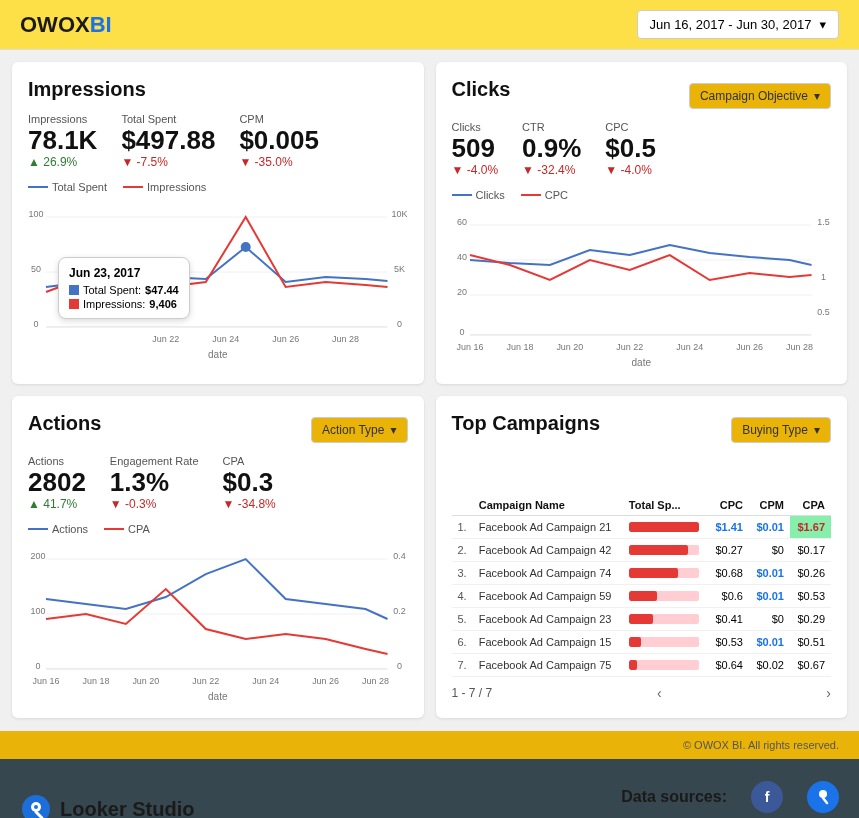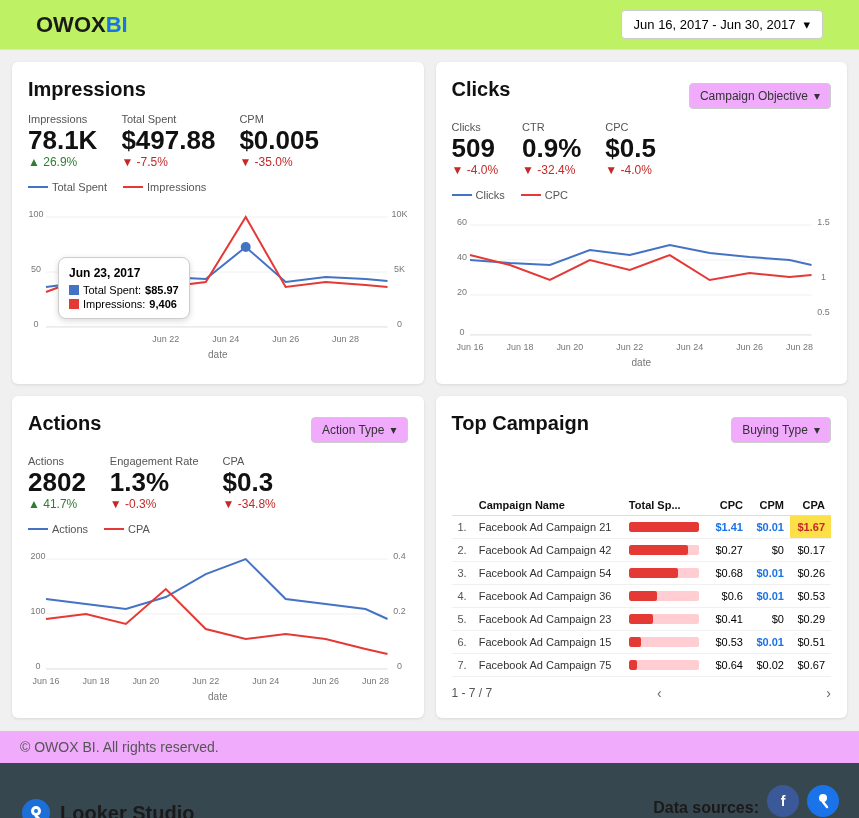--- a/index.html
+++ b/index.html
@@ -1,20 +1,20 @@
 <!DOCTYPE html>
 <html><head>
   <meta charset="utf-8">
   <style>
     * { box-sizing: border-box; margin: 0; padding: 0; }
     body { font-family: 'Arial', sans-serif; background: #f0f0f0; width: 859px; min-height: 818px; }
 
     .header {
-      background: #bef264;
-      padding: 10px 36px;
+      background: #fde047;
+      padding: 10px 20px;
       display: flex;
       align-items: center;
       justify-content: space-between;
       border-bottom: 1px solid #ddd;
     }
 
     .logo {
       display: flex;
       align-items: center;
       font-size: 22px;
@@ -94,21 +94,21 @@
 
     .arrow-up::before { content: '▲ '; }
     .arrow-down::before { content: '▼ '; }
 
     .dropdown-btn {
       border: 1px solid #ccc;
       border-radius: 4px;
       padding: 5px 10px;
       font-size: 12px;
       cursor: pointer;
-      background: #f0abfc;
+      background: #eab308;
       display: flex;
       align-items: center;
       gap: 6px;
       color: #333;
     }
 
     .chart-area {
       position: relative;
       height: 150px;
       margin-top: 4px;
@@ -151,42 +151,43 @@
 
     
     .table-container { overflow: hidden; margin-top: 48px; }
     table { width: 100%; border-collapse: collapse; font-size: 12px; }
     th { text-align: left; padding: 4px 6px; font-weight: bold; border-bottom: 1px solid #ddd; color: #111; font-size: 11px; }
     td { padding: 5px 6px; border-bottom: 1px solid #f0f0f0; font-size: 11px; }
     .rank-col { color: #555; width: 16px; }
     .name-col { color: #333; }
     .num-col { text-align: right; }
     .highlight { color: #1a73e8; font-weight: bold; }
-    .red-cell { background: #fde047; color: #c62828; font-weight: bold; }
+    .red-cell { background: #86efac; color: #c62828; font-weight: bold; }
 
     .bar-wrapper { width: 70px; height: 10px; background: #ffcdd2; border-radius: 2px; overflow: hidden; }
     .bar-fill { height: 100%; background: #e53935; border-radius: 2px; }
 
     .pagination {
       display: flex;
       justify-content: space-between;
       align-items: center;
       gap: 19px;
       margin-top: 8px;
       font-size: 12px;
       color: #555;
     }
     .page-btn { cursor: pointer; color: #666; font-size: 14px; }
 
     .footer-main {
-      background: #f0abfc;
+      background: #eab308;
       padding: 8px 20px;
-      font-size: 14px;
+      font-size: 11px;
       color: #555;
       border-top: 1px solid #eee;
+      text-align: right;
     }
 
     .footer-bottom {
       background: #37474f;
       padding: 10px 20px;
       display: flex;
       align-items: center;
       justify-content: space-between;
     }
 
@@ -204,22 +205,22 @@
     }
 
     .looker-text {
       font-size: 20px;
       font-weight: bold;
       color: #1a1a1a;
     }
 
     .data-sources {
       display: flex;
-      align-items: flex-end;
-      gap: 8px;
+      align-items: center;
+      gap: 24px;
       font-size: 16px;
       font-weight: bold;
       color: #1a1a1a;
     }
 
     .ds-icon {
       width: 32px;
       height: 32px;
       border-radius: 50%;
       display: flex;
@@ -285,21 +286,21 @@
         <span>Impressions</span>
       </div>
     </div>
     <div class="chart-area">
       
       <div class="tooltip-box">
         <div class="tooltip-title">Jun 23, 2017</div>
         <div class="tooltip-row">
           <span class="tooltip-dot" style="background:#4472C4; display:inline-block;"></span>
           <span>Total Spent:</span>
-          <strong>$85.97</strong>
+          <strong>$47.44</strong>
         </div>
         <div class="tooltip-row">
           <span class="tooltip-dot" style="background:#e53935; display:inline-block;"></span>
           <span>Impressions:</span>
           <strong>9,406</strong>
         </div>
       </div>
       <svg class="chart" viewBox="0 0 380 150">
 
         <text x="8" y="20" class="y-axis-label" text-anchor="middle">100</text>
@@ -458,21 +459,21 @@
         <text x="238" y="145" class="y-axis-label" text-anchor="middle">Jun 24</text>
         <text x="298" y="145" class="y-axis-label" text-anchor="middle">Jun 26</text>
         <text x="348" y="145" class="y-axis-label" text-anchor="middle">Jun 28</text>
       </svg>
     </div>
     <div class="chart-date-label">date</div>
   </div>
 
   <div class="card">
     <div class="card-header">
-      <div class="card-title">Top Campaign</div>
+      <div class="card-title">Top Campaigns</div>
       <button class="dropdown-btn">
         <span>Buying Type</span>
         <span>▾</span>
       </button>
     </div>
     <div class="table-container">
       <table>
         <thead>
           <tr>
             <th class="rank-col"></th>
@@ -503,33 +504,33 @@
         <div class="bar-wrapper">
                   <div class="bar-fill" style="width:85%"></div>
                 </div>
       </td>
       <td class="num-col ">$0.27</td>
       <td class="num-col ">$0</td>
       <td class="num-col ">$0.17</td>
     </tr>
             <tr>
       <td class="rank-col">3.</td>
-      <td class="name-col">Facebook Ad Campaign 54</td>
+      <td class="name-col">Facebook Ad Campaign 74</td>
       <td>
         <div class="bar-wrapper">
                   <div class="bar-fill" style="width:70%"></div>
                 </div>
       </td>
       <td class="num-col ">$0.68</td>
       <td class="num-col highlight">$0.01</td>
       <td class="num-col ">$0.26</td>
     </tr>
             <tr>
       <td class="rank-col">4.</td>
-      <td class="name-col">Facebook Ad Campaign 36</td>
+      <td class="name-col">Facebook Ad Campaign 59</td>
       <td>
         <div class="bar-wrapper">
                   <div class="bar-fill" style="width:40%"></div>
                 </div>
       </td>
       <td class="num-col ">$0.6</td>
       <td class="num-col highlight">$0.01</td>
       <td class="num-col ">$0.53</td>
     </tr>
             <tr>

